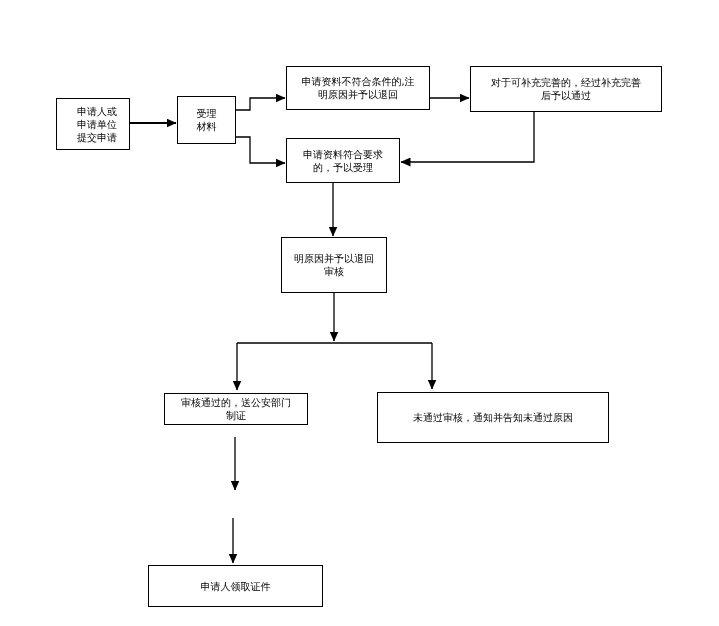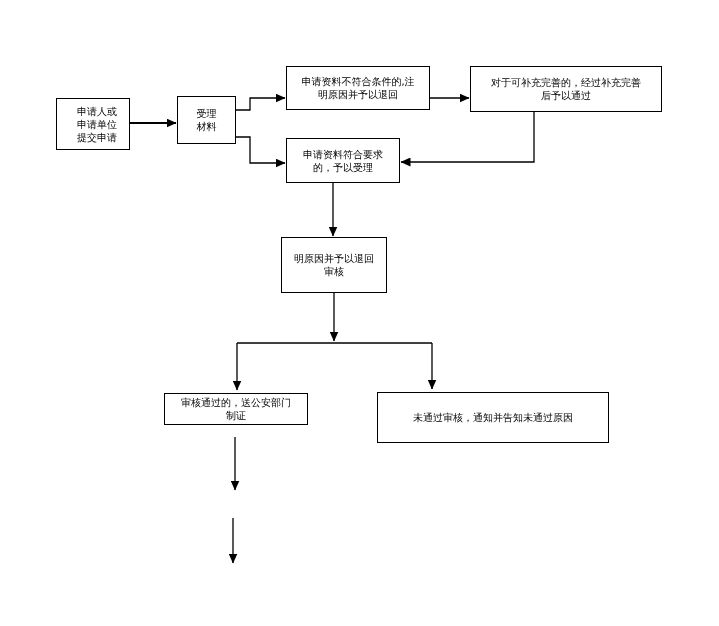--- a/index.html
+++ b/index.html
@@ -122,14 +122,17 @@
   <div class="node n-review-passed">
     <span>审核通过的，送公安部门
 制证</span>
   </div>
 
   <div class="node n-review-failed">
     <span>未通过审核，通知并告知未通过原因</span>
   </div>
 
 
+  <div class="node n-collect-card">
+    <span>申请人领取证件</span>
+  </div>
 
 </div>
 
 </body></html>

